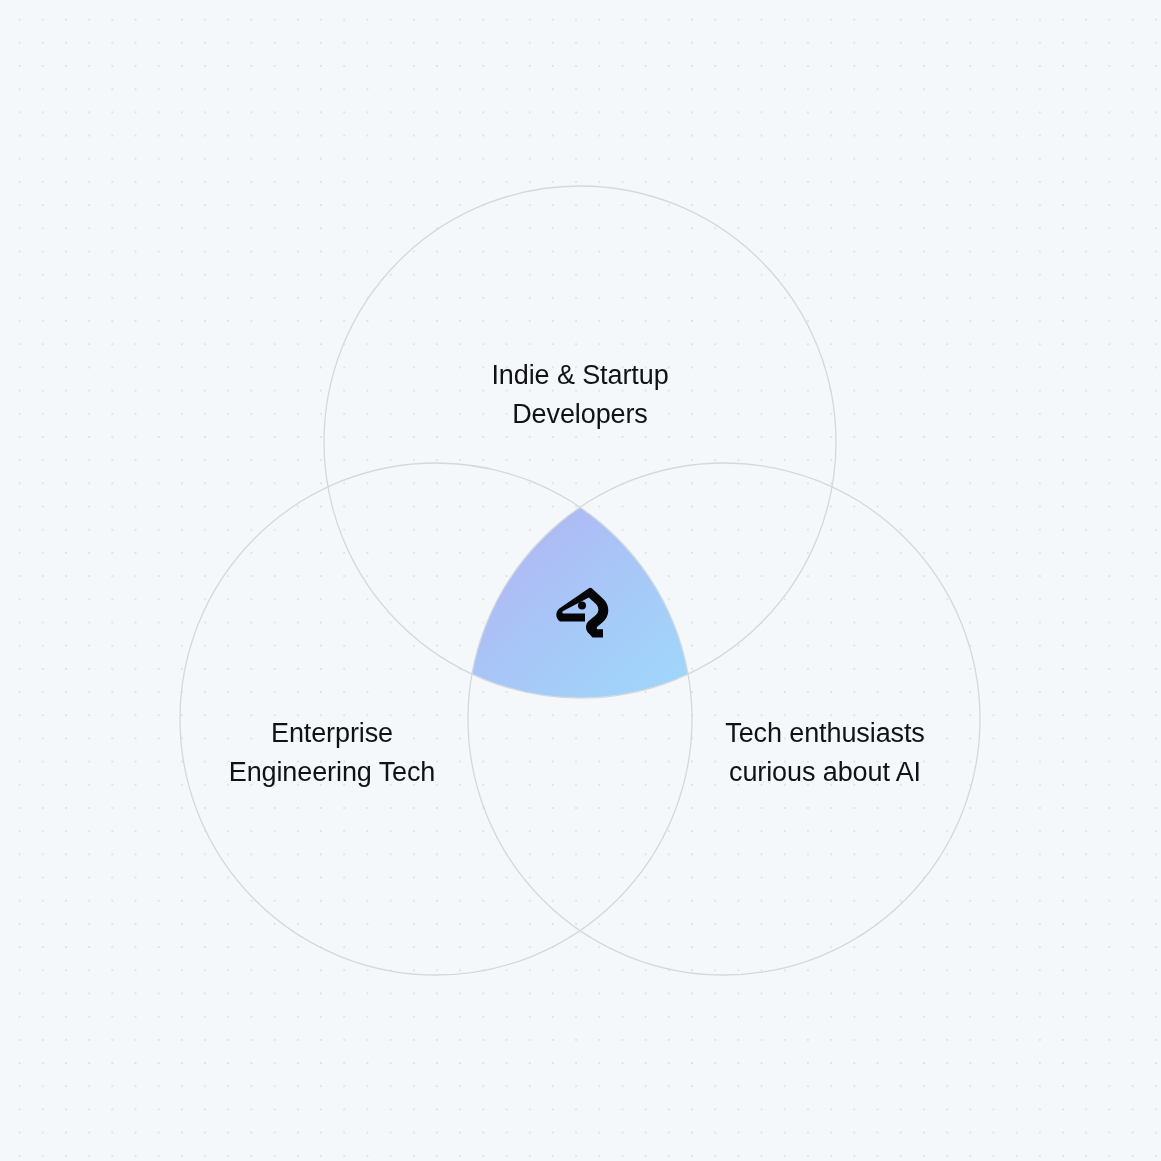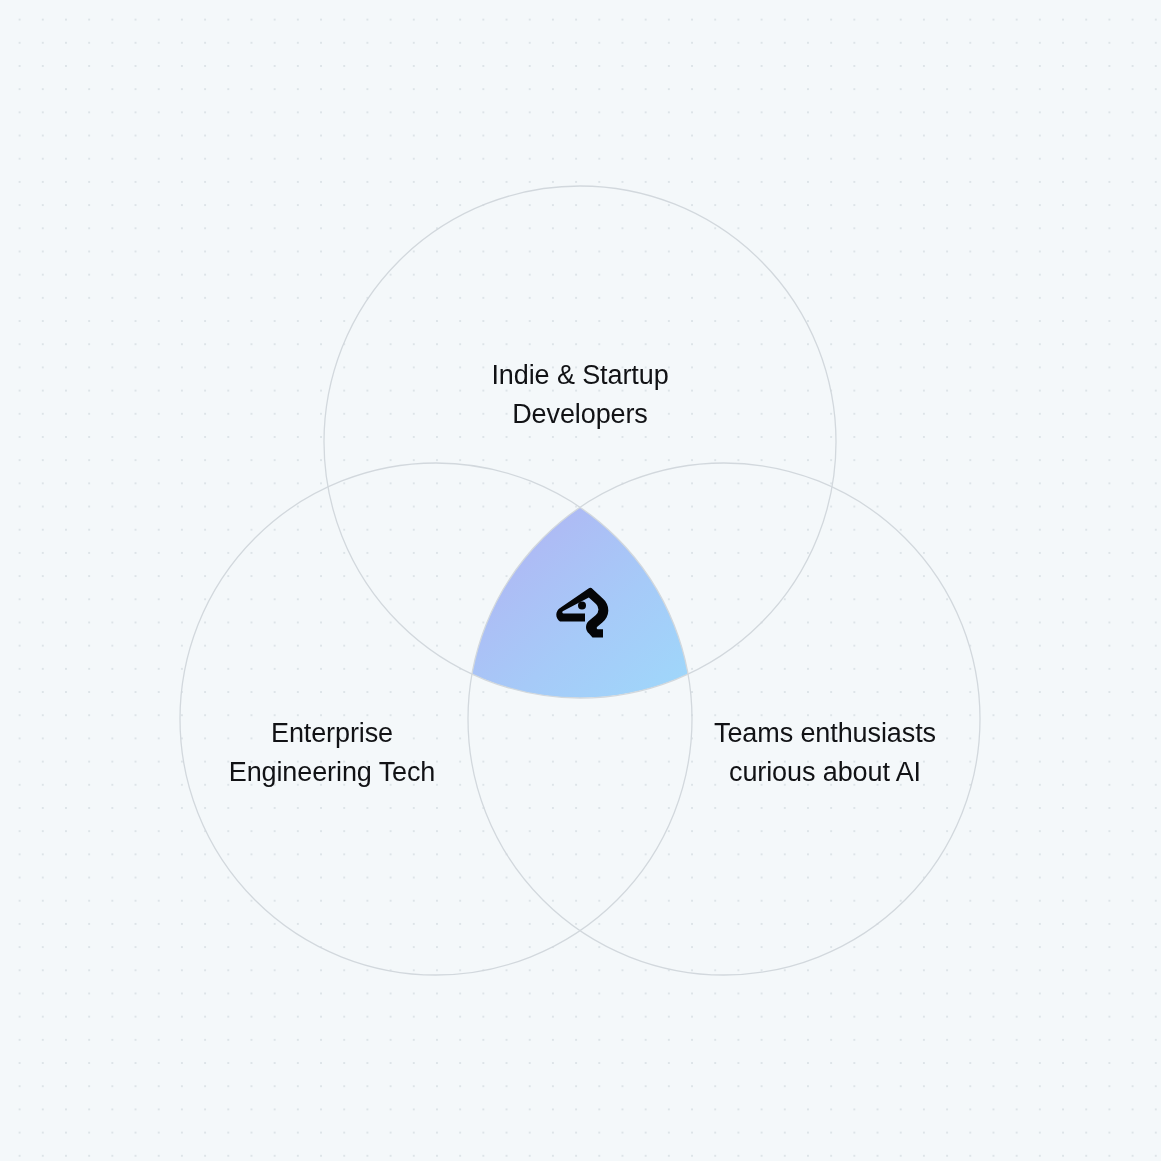--- a/index.html
+++ b/index.html
@@ -106,21 +106,21 @@
     <circle cx="436" cy="719" r="256" fill="none" stroke="#d2d8dd" stroke-width="1.3"></circle>
     <circle cx="724" cy="719" r="256" fill="none" stroke="#d2d8dd" stroke-width="1.3"></circle>
   </svg>
 
   <div class="venn-label" id="label-top">Indie &amp; Startup
 Developers</div>
 
   <div class="venn-label" id="label-left">Enterprise
 Engineering Tech</div>
 
-  <div class="venn-label" id="label-right">Teams enthusiasts
+  <div class="venn-label" id="label-right">Tech enthusiasts
 curious about AI</div>
 
   <svg id="center-logo" viewBox="0 0 66 60" xmlns="http://www.w3.org/2000/svg">
 
     <path d="M41.5 5.5 L13.0 25.0 A8.0 8.0 0 0 0 13.0 38.5 L38.0 38.5
              L38.0 30.5 L16.5 30.5 A1.3 1.3 0 0 1 15.7 28.3 L41.8 14.6
              L49.0 21.0 A7.3 7.3 0 0 1 48.6 32.2 L42.6 37.2
              A8.5 8.5 0 0 0 42.0 50.6 L45.5 54.5 L56.0 54.5 L56.0 46.3
              L50.8 46.3 A1.4 1.4 0 0 1 50.3 43.8 L55.3 39.6
              A15.4 15.4 0 0 0 55.8 15.6 L45.6 6.0

